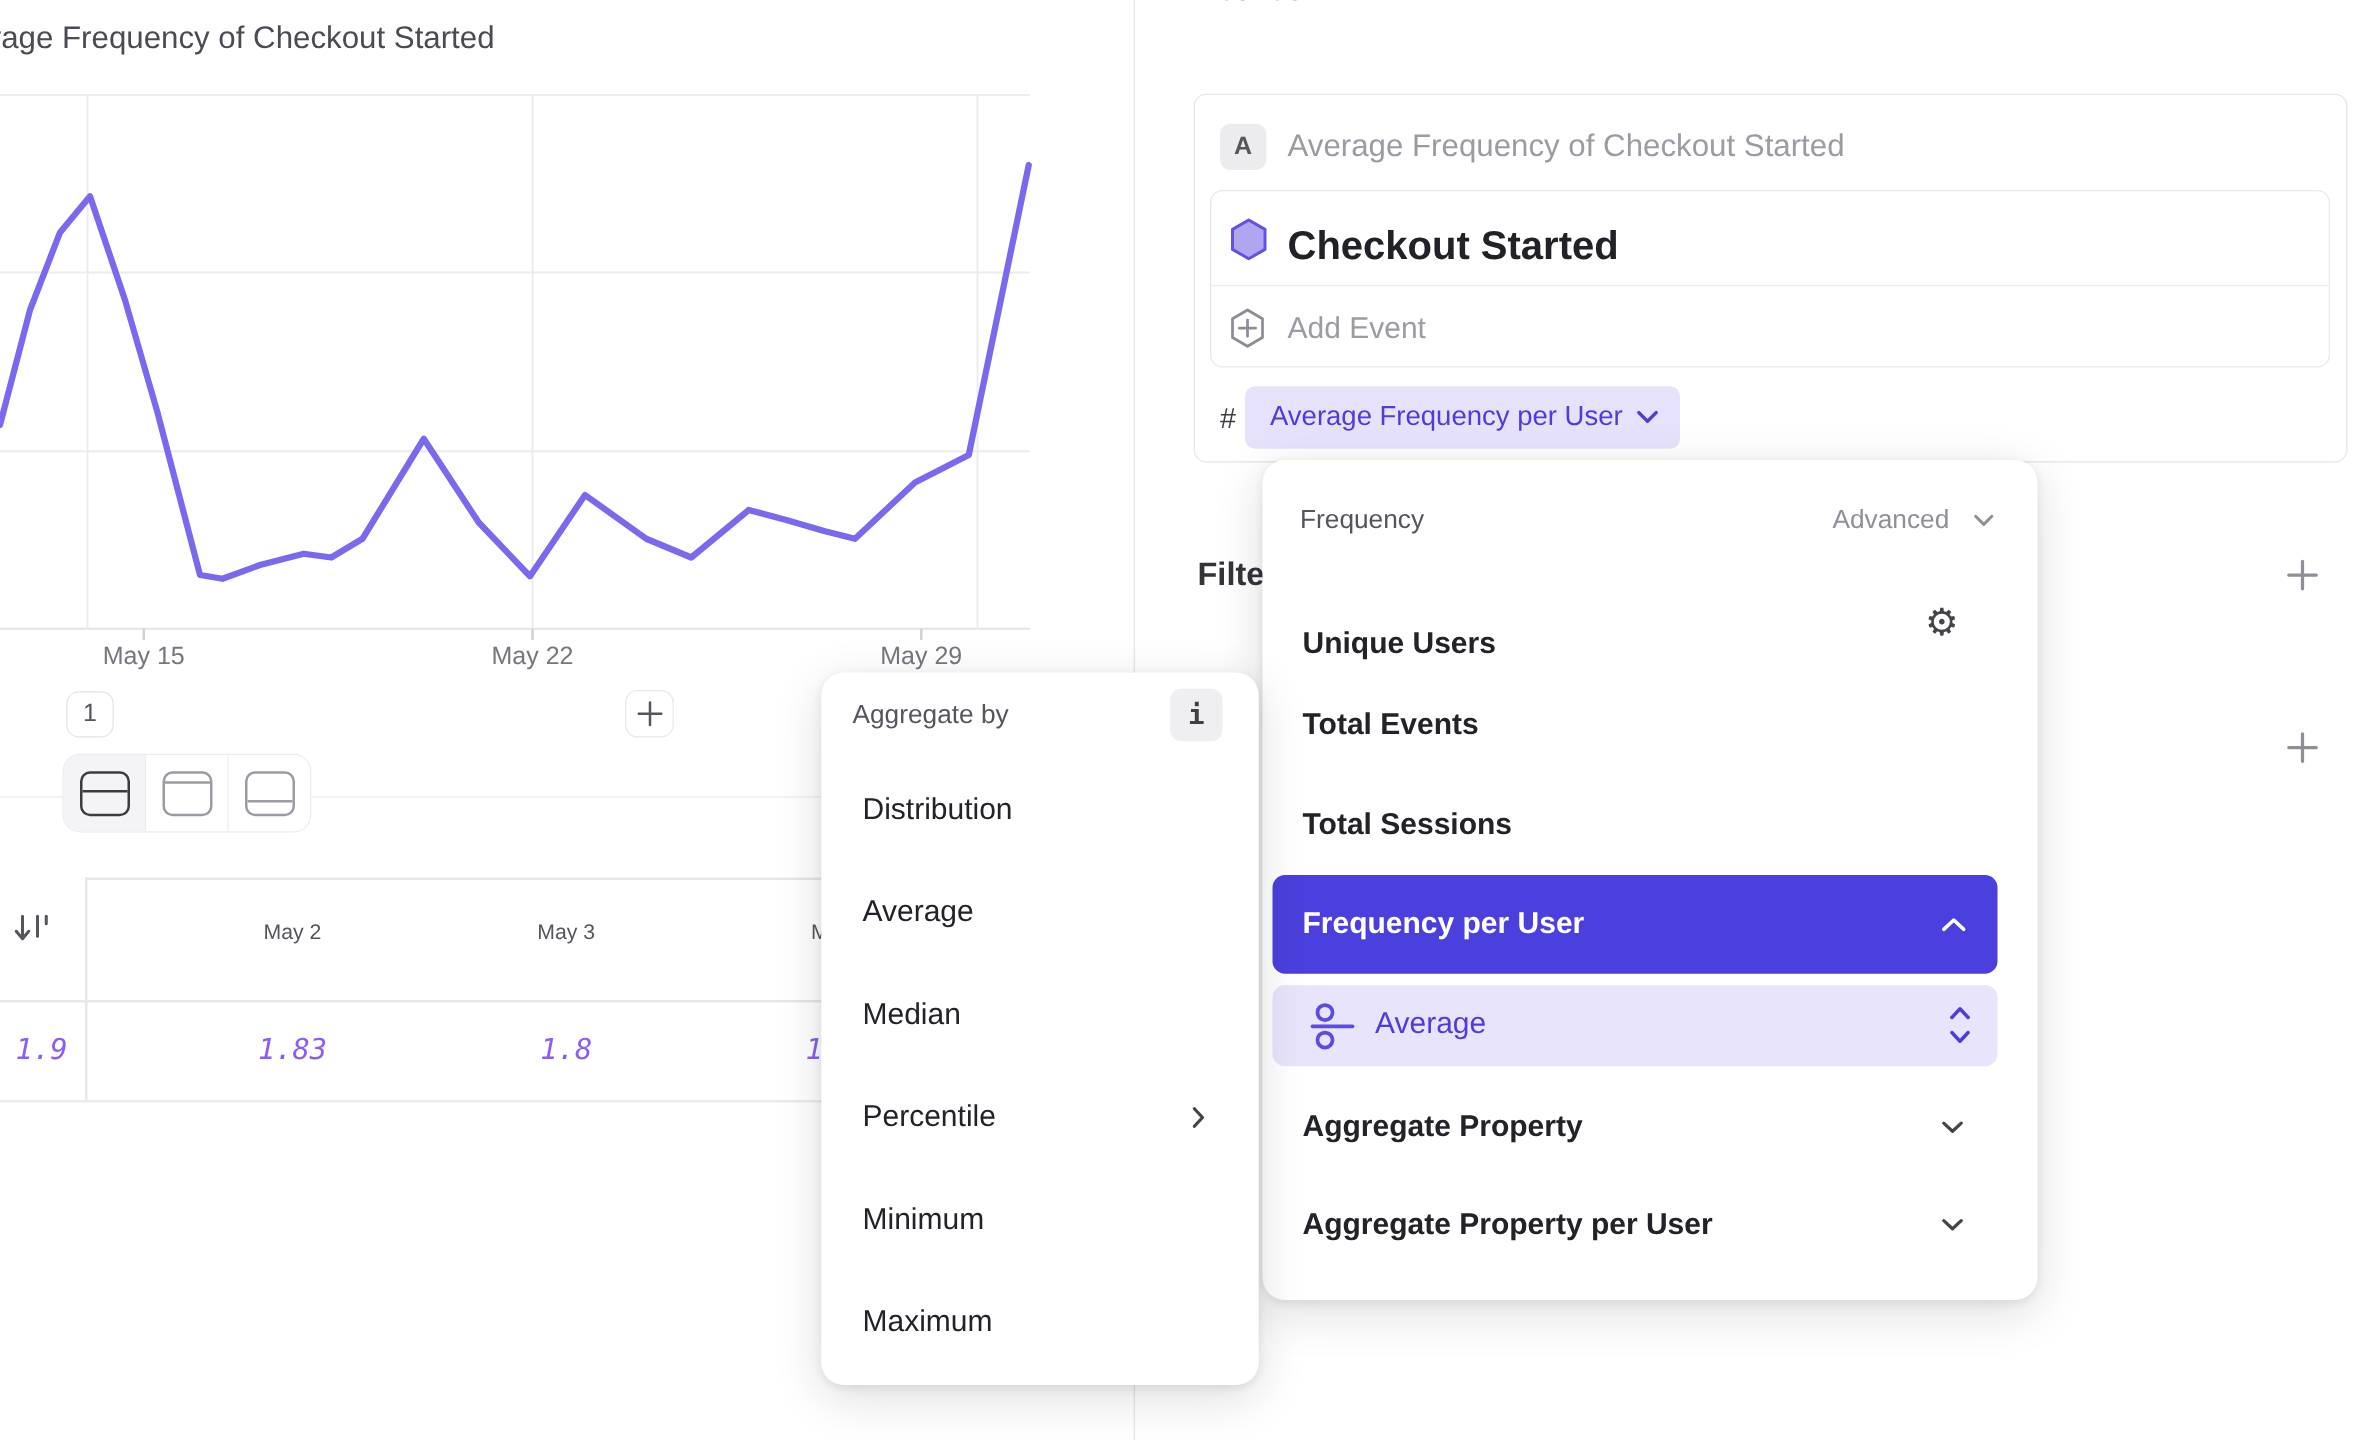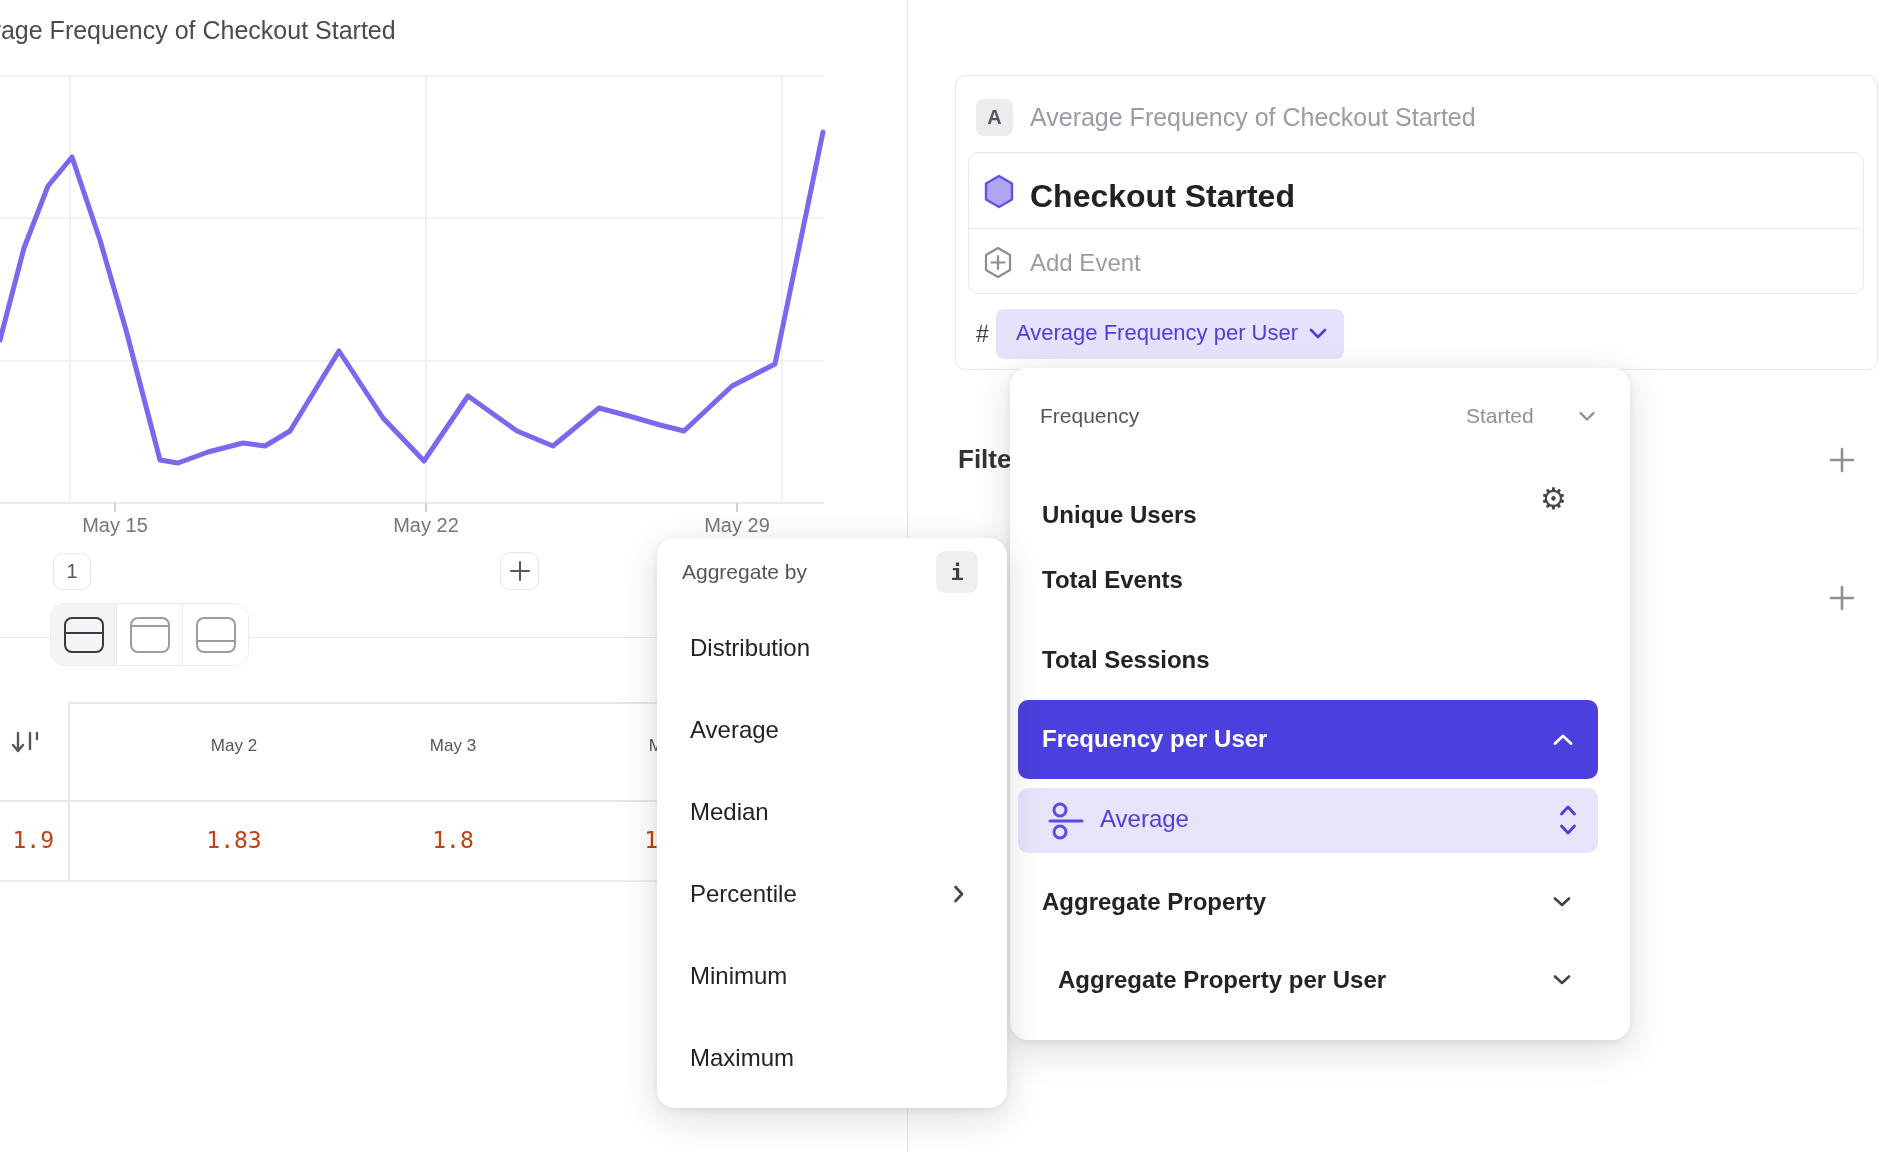--- a/index.html
+++ b/index.html
@@ -27,21 +27,21 @@
   .lay{width:36px;height:32px;border:2.5px solid #9b9ba3;border-radius:8px;position:relative;}
   .lay.dark{border-color:#3b3b42;}
   .lay::after{content:"";position:absolute;left:0;right:0;height:2.5px;background:#9b9ba3;}
   .lay.dark::after{background:#3b3b42;}
   .lay.mid::after{top:13px;}
   .lay.top::after{top:6px;}
   .lay.bot::after{top:21px;}
   
   .tline{background:#e7e7eb;}
   .th{font-size:17px;color:#55555e;transform:translateX(-50%);top:736px;white-space:nowrap;}
-  .td{font-family:"DejaVu Sans Mono",monospace;font-size:23px;color:#c2410c;top:827px;white-space:nowrap;}
+  .td{font-family:"DejaVu Sans Mono",monospace;font-size:23px;color:#8b5cf6;top:827px;white-space:nowrap;font-style:italic;}
   .td.ctr{transform:translateX(-50%);}
   
   .right-panel{left:908px;top:0;width:990px;height:1152px;background:#fff;}
   .metrics-heading{left:952px;top:-24px;font-size:26px;font-weight:700;color:#2b2b31;}
   .metric-card{left:955px;top:75px;width:921px;height:293px;border:1.5px solid #e6e6ea;border-radius:10px;background:#fff;}
   .badge-a{left:976px;top:99px;width:37px;height:37px;background:#ececef;border-radius:8px;
     display:flex;align-items:center;justify-content:center;font-size:20px;font-weight:700;color:#55555e;}
   .metric-title{left:1030px;top:103px;font-size:25px;color:#9b9ba4;white-space:nowrap;}
   .event-card{left:968px;top:152px;width:894px;height:140px;border:1.5px solid #e8e8ec;border-radius:10px;background:#fff;}
   .event-divider{left:969px;top:228px;width:893px;height:1px;background:#ececf0;}
@@ -185,21 +185,21 @@
 </div>
 <div class="abs plus-btn" style="left:1828px;top:584px;">
   <svg width="28" height="28" viewBox="0 0 28 28">
     <path d="M14 3 V25 M3 14 H25" stroke="#8e8e96" stroke-width="2.6" stroke-linecap="round"></path>
   </svg>
 </div>
 
 <div class="abs popup measuring-popup"></div>
 
 <div class="abs popup-header" style="left:1040px;top:404px;">Frequency</div>
-<div class="abs popup-header" style="left:1466px;top:404px;color:#8f8f98;">Started</div>
+<div class="abs popup-header" style="left:1466px;top:404px;color:#8f8f98;">Advanced</div>
 <div class="abs" style="left:1578px;top:410px;">
   <svg width="18" height="12" viewBox="0 0 18 12">
       <path d="M2.5 3 L9 9.5 L15.5 3" fill="none" stroke="#8f8f98" stroke-width="2.4" stroke-linecap="round" stroke-linejoin="round"></path>
     </svg>
 </div>
 
 <div class="abs menu-item" style="left:1042px;top:485px;margin-top:16px;">Unique Users</div>
 <div class="abs gear">⚙</div>
 <div class="abs menu-item" style="left:1042px;top:566px;">Total Events</div>
 <div class="abs menu-item" style="left:1042px;top:646px;">Total Sessions</div>
@@ -227,21 +227,21 @@
     <path d="M3.5 23 L10 30 L16.5 23" fill="none" stroke="#4f3cd9" stroke-width="2.8" stroke-linecap="round" stroke-linejoin="round"></path>
   </svg>
 </div>
 
 <div class="abs menu-item" style="left:1042px;top:888px;">Aggregate Property</div>
 <div class="abs" style="left:1552px;top:895px;">
   <svg width="20" height="13" viewBox="0 0 20 13">
       <path d="M3 3.5 L10 10 L17 3.5" fill="none" stroke="#44444b" stroke-width="2.6" stroke-linecap="round" stroke-linejoin="round"></path>
     </svg>
 </div>
-<div class="abs menu-item" style="left:1042px;top:966px;margin-left:16px;">Aggregate Property per User</div>
+<div class="abs menu-item" style="left:1042px;top:966px;">Aggregate Property per User</div>
 <div class="abs" style="left:1552px;top:973px;">
   <svg width="20" height="13" viewBox="0 0 20 13">
       <path d="M3 3.5 L10 10 L17 3.5" fill="none" stroke="#44444b" stroke-width="2.6" stroke-linecap="round" stroke-linejoin="round"></path>
     </svg>
 </div>
 
 <div class="abs popup aggregate-popup"></div>
 <div class="abs popup-header" style="left:682px;top:560px;">Aggregate by</div>
 <div class="abs info-badge">i</div>
 

